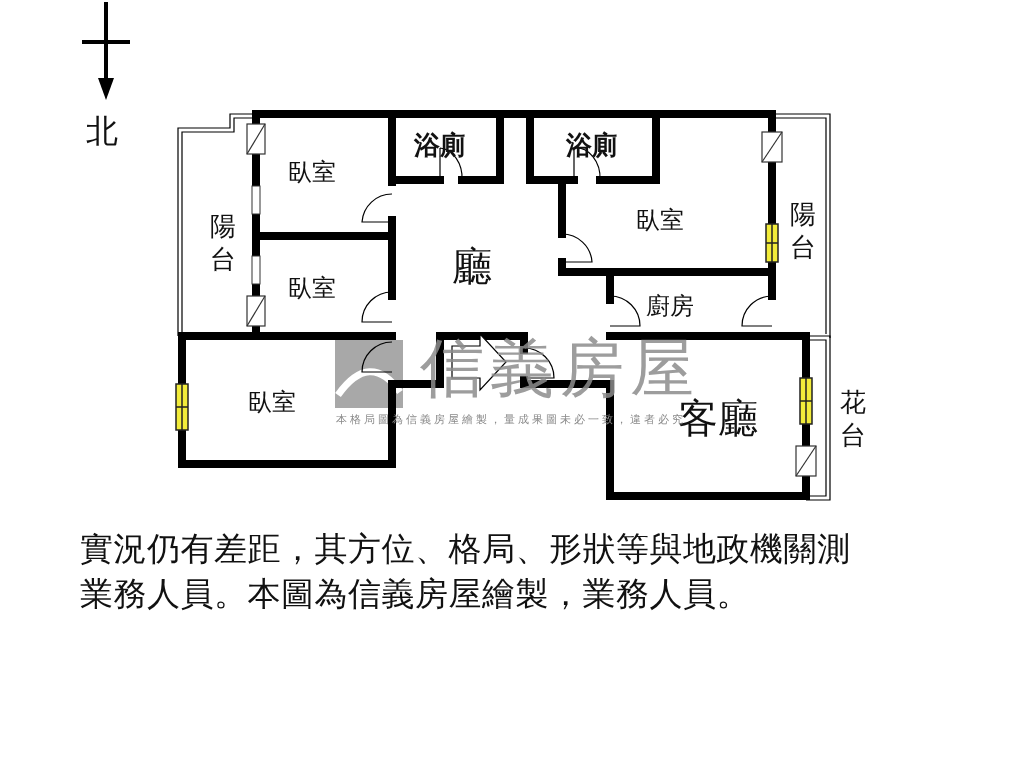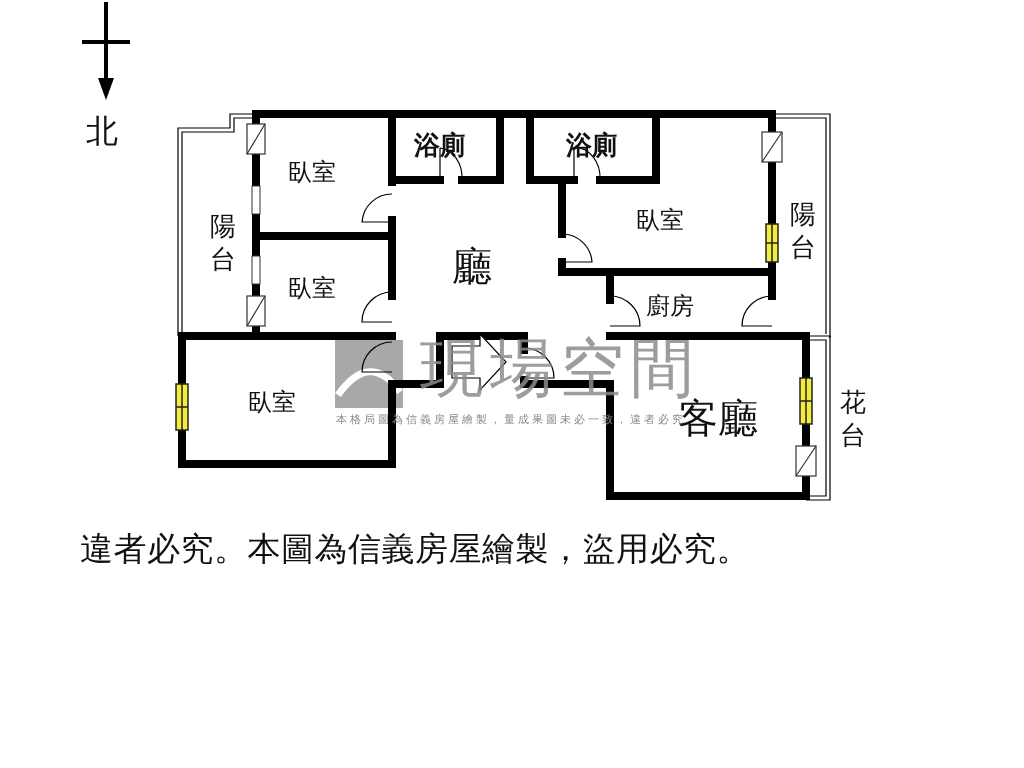--- a/index.html
+++ b/index.html
@@ -149,18 +149,19 @@
 <div class="lbl room" style="left:636px; top:208px;">臥室</div>
 <div class="lbl room-sm" style="left:414px; top:132px;">浴廁</div>
 <div class="lbl room-sm" style="left:566px; top:132px;">浴廁</div>
 <div class="lbl room" style="left:452px; top:246px; font-size:40px;">廳</div>
 <div class="lbl room" style="left:646px; top:294px;">廚房</div>
 <div class="lbl room" style="left:678px; top:398px; font-size:40px;">客廳</div>
 <div class="lbl vert" style="left:206px; top:210px;">陽台</div>
 <div class="lbl vert" style="left:786px; top:198px;">陽台</div>
 <div class="lbl vert" style="left:836px; top:386px;">花台</div>
 
-<div class="wm-brand">現場空間</div>
+<div class="wm-brand">信義房屋</div>
 <div class="wm-small">本格局圖為信義房屋繪製，量成果圖未必一致，違者必究</div>
 
 <div class="disclaimer">
-  <div>違者必究。本圖為信義房屋繪製，盜用必究。</div>
+  <div>實況仍有差距，其方位、格局、形狀等與地政機關測</div>
+  <div>業務人員。本圖為信義房屋繪製，業務人員。</div>
 </div>
 
 </body></html>

